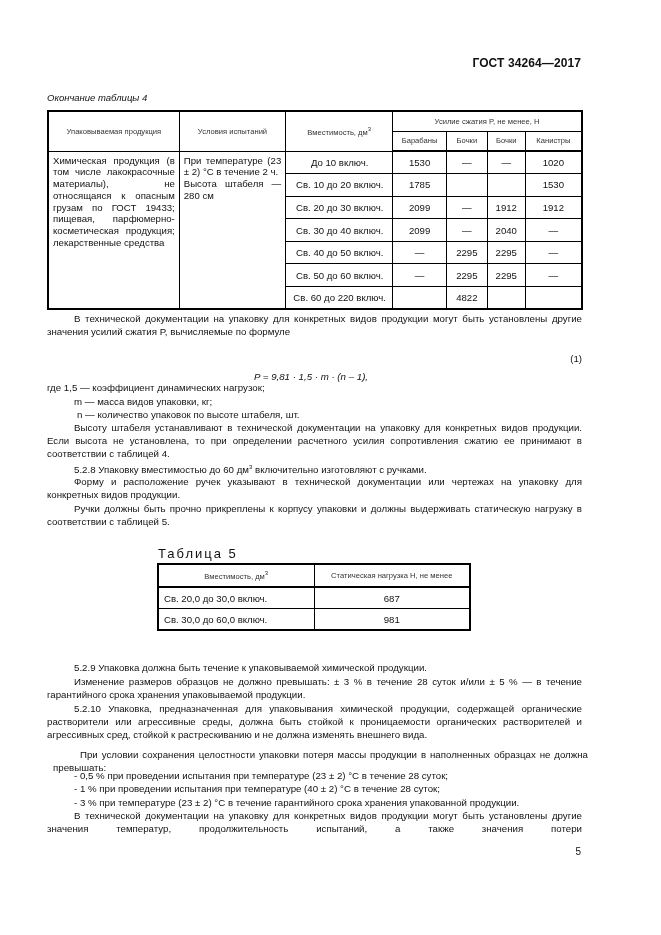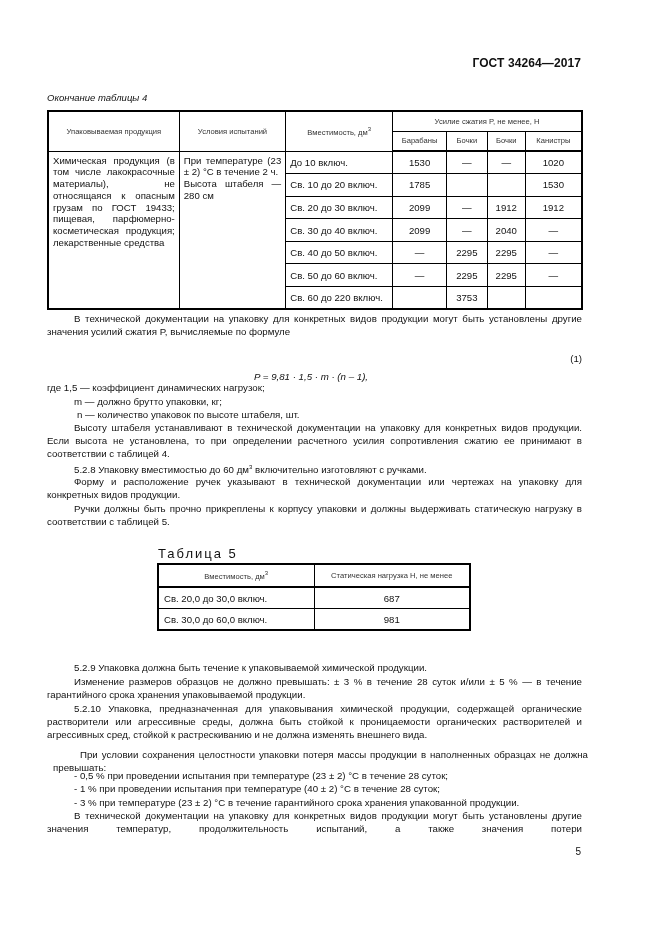--- a/index.html
+++ b/index.html
@@ -8,21 +8,21 @@
   .abs { position:absolute; }
   .hdr { right:80px; top:56px; font-size:12px; font-weight:bold; letter-spacing:0.1px; }
   .caption { left:47px; top:92px; font-size:9.5px; font-style:italic; }
   table { border-collapse:collapse; }
   .t4 { left:47px; top:110px; width:536px; font-size:9.6px; }
   .t4 td, .t4 th { border:1px solid #000; padding:0 3px; vertical-align:middle; }
   .t4 { border:2px solid #000; }
   .t4 thead tr:last-child th { border-bottom:2.5px solid #000; }
   .t4 th { font-weight:normal; font-size:7.6px; color:#333; text-align:center; }
   .t4 td.num { text-align:center; }
-  .t4 td.cap { text-align:left; padding-left:4px; white-space:nowrap;margin-top:16px; }
+  .t4 td.cap { text-align:center; padding-left:4px; white-space:nowrap;margin-top:16px; }
   .t4 td.txt { vertical-align:top; text-align:justify; padding:3px 4px; line-height:11.8px; }
   .t4 tbody tr { height:22.6px; }
   .sup { font-size:6px; vertical-align:super; }
   .para { font-size:9.7px; line-height:13.2px; text-align:justify; left:47px; width:535px; }
   .ind { text-indent:27px; }
   .formula { left:47px; width:535px; font-size:9.7px; }
   .formula .f { position:absolute; left:207px; white-space:nowrap; }
   .formula .n { position:absolute; right:0; }
   .it { font-style:italic;margin-top:18px; }
   .t5cap { left:158px; top:546px; font-size:13px; letter-spacing:2px; }
@@ -109,36 +109,36 @@
     <tr>
       <td class="cap">Св. 50 до 60 включ.</td>
       <td class="num">—</td>
       <td class="num">2295</td>
       <td class="num">2295</td>
       <td class="num">—</td>
     </tr>
     <tr>
       <td class="cap">Св. 60 до 220 включ.</td>
       <td class="num"></td>
-      <td class="num">3753</td>
+      <td class="num">4822</td>
       <td class="num"></td>
       <td class="num"></td>
     </tr>
   </tbody>
 </table>
 
 <p class="abs para ind" style="top:312px;margin:0">В технической документации на упаковку для конкретных видов продукции могут быть установлены другие значения усилий сжатия P, вычисляемые по формуле</p>
 
 <div class="abs formula" style="top:353px;height:14px">
   <span class="f it">P = 9,81 · 1,5 · m · (n – 1),</span>
   <span class="n">(1)</span>
 </div>
 
 <div class="abs para" style="top:381px">где 1,5  —  коэффициент динамических нагрузок;</div>
-<div class="abs para" style="top:395px;left:74px;width:500px">m  —  должно брутто упаковки, кг;</div>
+<div class="abs para" style="top:395px;left:74px;width:500px">m  —  масса видов упаковки, кг;</div>
 <div class="abs para" style="top:408px;left:77px;width:500px">n  —  количество упаковок по высоте штабеля, шт.</div>
 
 <p class="abs para ind" style="top:421px;margin:0">Высоту штабеля устанавливают в технической документации на упаковку для конкретных видов продукции. Если высота не установлена, то при определении расчетного усилия сопротивления сжатию ее принимают в соответствии с таблицей 4.</p>
 
 <div class="abs para ind" style="top:461px"><span>5.2.8  Упаковку вместимостью до 60 дм</span><span class="sup">3</span><span> включительно изготовляют с ручками.</span></div>
 
 <p class="abs para ind" style="top:475px;margin:0">Форму и расположение ручек указывают в технической документации или чертежах на упаковку для конкретных видов продукции.</p>
 <p class="abs para ind" style="top:502px;margin:0">Ручки должны быть прочно прикреплены к корпусу упаковки и должны выдерживать статическую нагрузку в соответствии с таблицей 5.</p>
 
 <div class="abs t5cap">Таблица 5</div>

